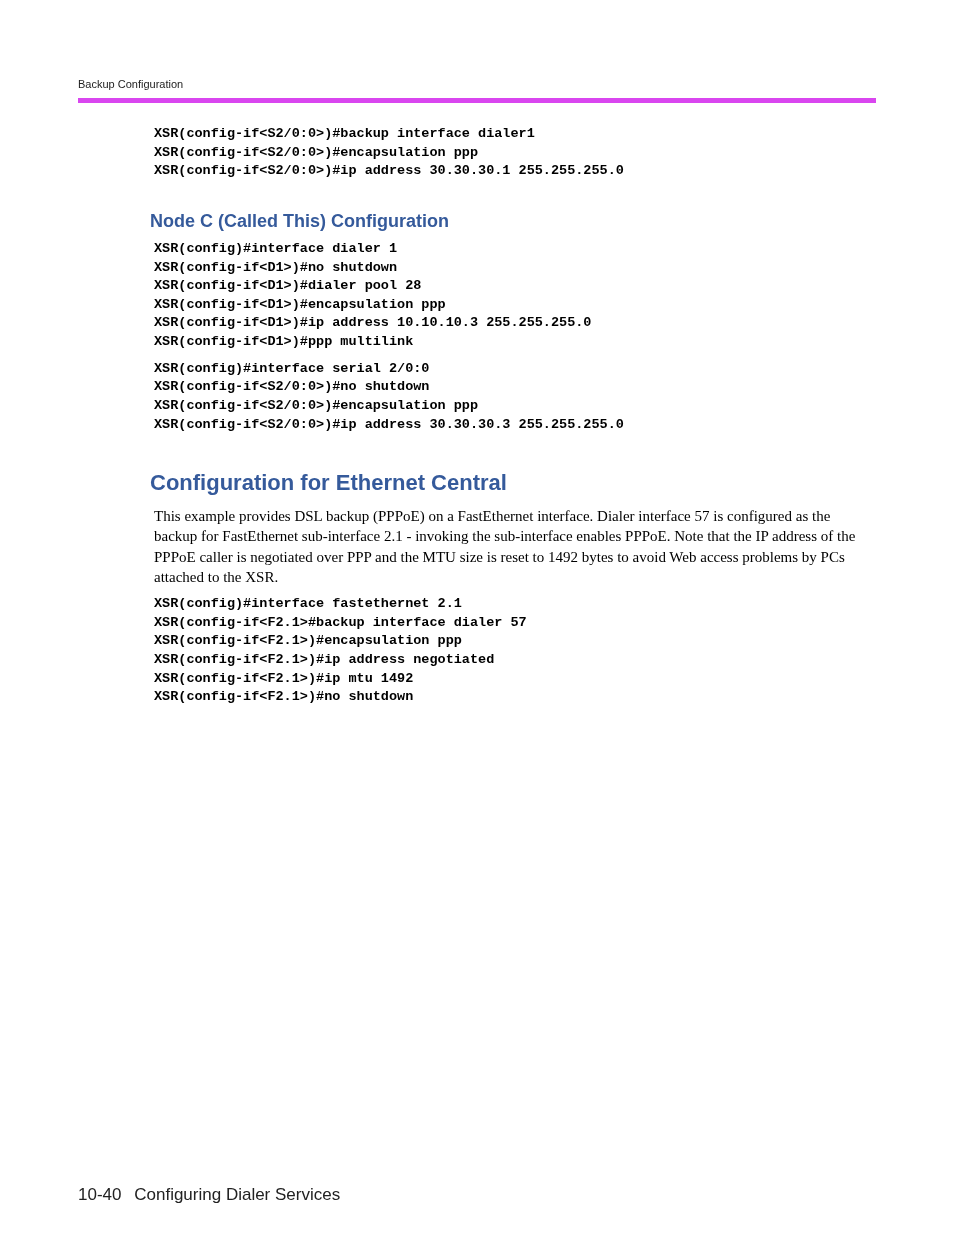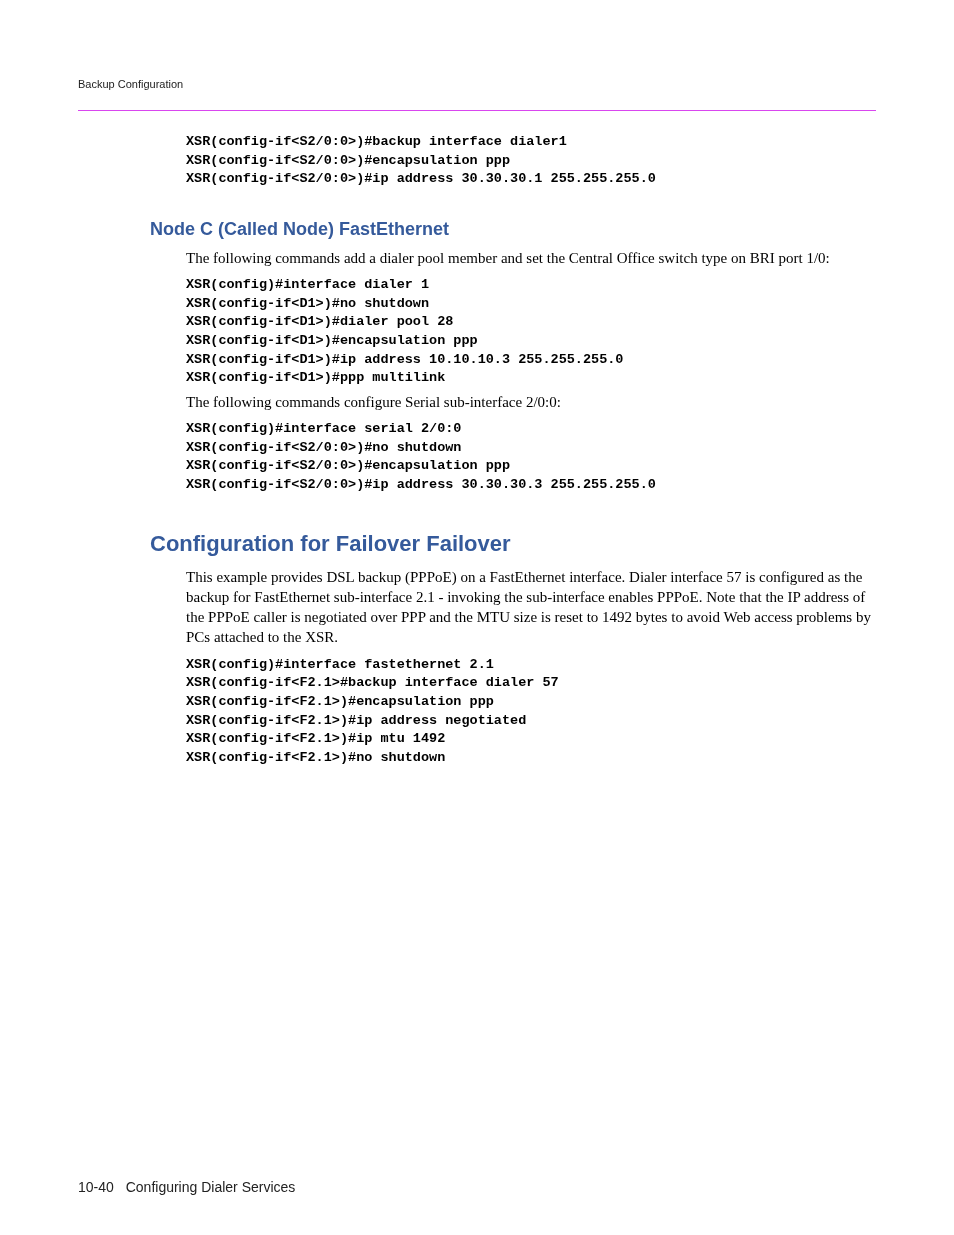--- a/index.html
+++ b/index.html
@@ -14,26 +14,26 @@
     padding: 78px 78px 40px 78px;
     box-sizing: border-box;
     width: 954px;
     min-height: 1235px;
     position: relative;
   }
   .running-head {
     font-family: Helvetica, Arial, sans-serif;
     font-size: 11px;
     color: #222;
-    padding-bottom: 20px;
-    border-bottom: 1px solid #d946ef;
+    padding-bottom: 8px;
+    border-bottom: 5px solid #d946ef;
     margin-bottom: 22px;
   }
   .body-indent {
-    margin-left: 108px;
+    margin-left: 76px;
     margin-right: 0;
   }
   .code {
     font-family: "Courier New", Courier, monospace;
     font-weight: bold;
     font-size: 13.5px;
     line-height: 1.38;
     white-space: pre;
     margin: 8px 0 4px 0;
   }
@@ -52,59 +52,57 @@
   }
   h1.sect {
     font-family: Helvetica, Arial, sans-serif;
     font-weight: bold;
     font-size: 22px;
     color: #355a9b;
     margin: 36px 0 10px 72px;
   }
   .footer {
     position: absolute;
-    bottom: 40px;
+    bottom: 30px;
     left: 78px;
     font-family: Helvetica, Arial, sans-serif;
-    font-size: 14px;
+    font-size: 17px;
     color: #222;
   }
   .footer .pg { margin-right: 8px; }
 </style>
 </head>
 <body>
 
 <div class="page">
 
   <div class="running-head">Backup Configuration</div>
 
   <div class="body-indent">
     <div class="code">XSR(config-if&lt;S2/0:0&gt;)#backup interface dialer1
 XSR(config-if&lt;S2/0:0&gt;)#encapsulation ppp
 XSR(config-if&lt;S2/0:0&gt;)#ip address 30.30.30.1 255.255.255.0</div>
   </div>
 
-  <h2 class="sect">Node C (Called Node) FastEthernet</h2>
+  <h2 class="sect">Node C (Called This) Configuration</h2>
 
   <div class="body-indent">
-    <div class="para">The following commands add a dialer pool member and set the Central Office switch type on BRI port 1/0:</div>
     <div class="code">XSR(config)#interface dialer 1
 XSR(config-if&lt;D1&gt;)#no shutdown
 XSR(config-if&lt;D1&gt;)#dialer pool 28
 XSR(config-if&lt;D1&gt;)#encapsulation ppp
 XSR(config-if&lt;D1&gt;)#ip address 10.10.10.3 255.255.255.0
 XSR(config-if&lt;D1&gt;)#ppp multilink</div>
-    <div class="para">The following commands configure Serial sub-interface 2/0:0:</div>
     <div class="code">XSR(config)#interface serial 2/0:0
 XSR(config-if&lt;S2/0:0&gt;)#no shutdown
 XSR(config-if&lt;S2/0:0&gt;)#encapsulation ppp
 XSR(config-if&lt;S2/0:0&gt;)#ip address 30.30.30.3 255.255.255.0</div>
   </div>
 
-  <h1 class="sect">Configuration for Failover Failover</h1>
+  <h1 class="sect">Configuration for Ethernet Central</h1>
 
   <div class="body-indent">
     <div class="para">This example provides DSL backup (PPPoE) on a FastEthernet interface. Dialer interface 57 is configured as the backup for FastEthernet sub-interface 2.1 - invoking the sub-interface enables PPPoE. Note that the IP address of the PPPoE caller is negotiated over PPP and the MTU size is reset to 1492 bytes to avoid Web access problems by PCs attached to the XSR.</div>
     <div class="code">XSR(config)#interface fastethernet 2.1
 XSR(config-if&lt;F2.1&gt;#backup interface dialer 57
 XSR(config-if&lt;F2.1&gt;)#encapsulation ppp
 XSR(config-if&lt;F2.1&gt;)#ip address negotiated
 XSR(config-if&lt;F2.1&gt;)#ip mtu 1492
 XSR(config-if&lt;F2.1&gt;)#no shutdown</div>
   </div>

